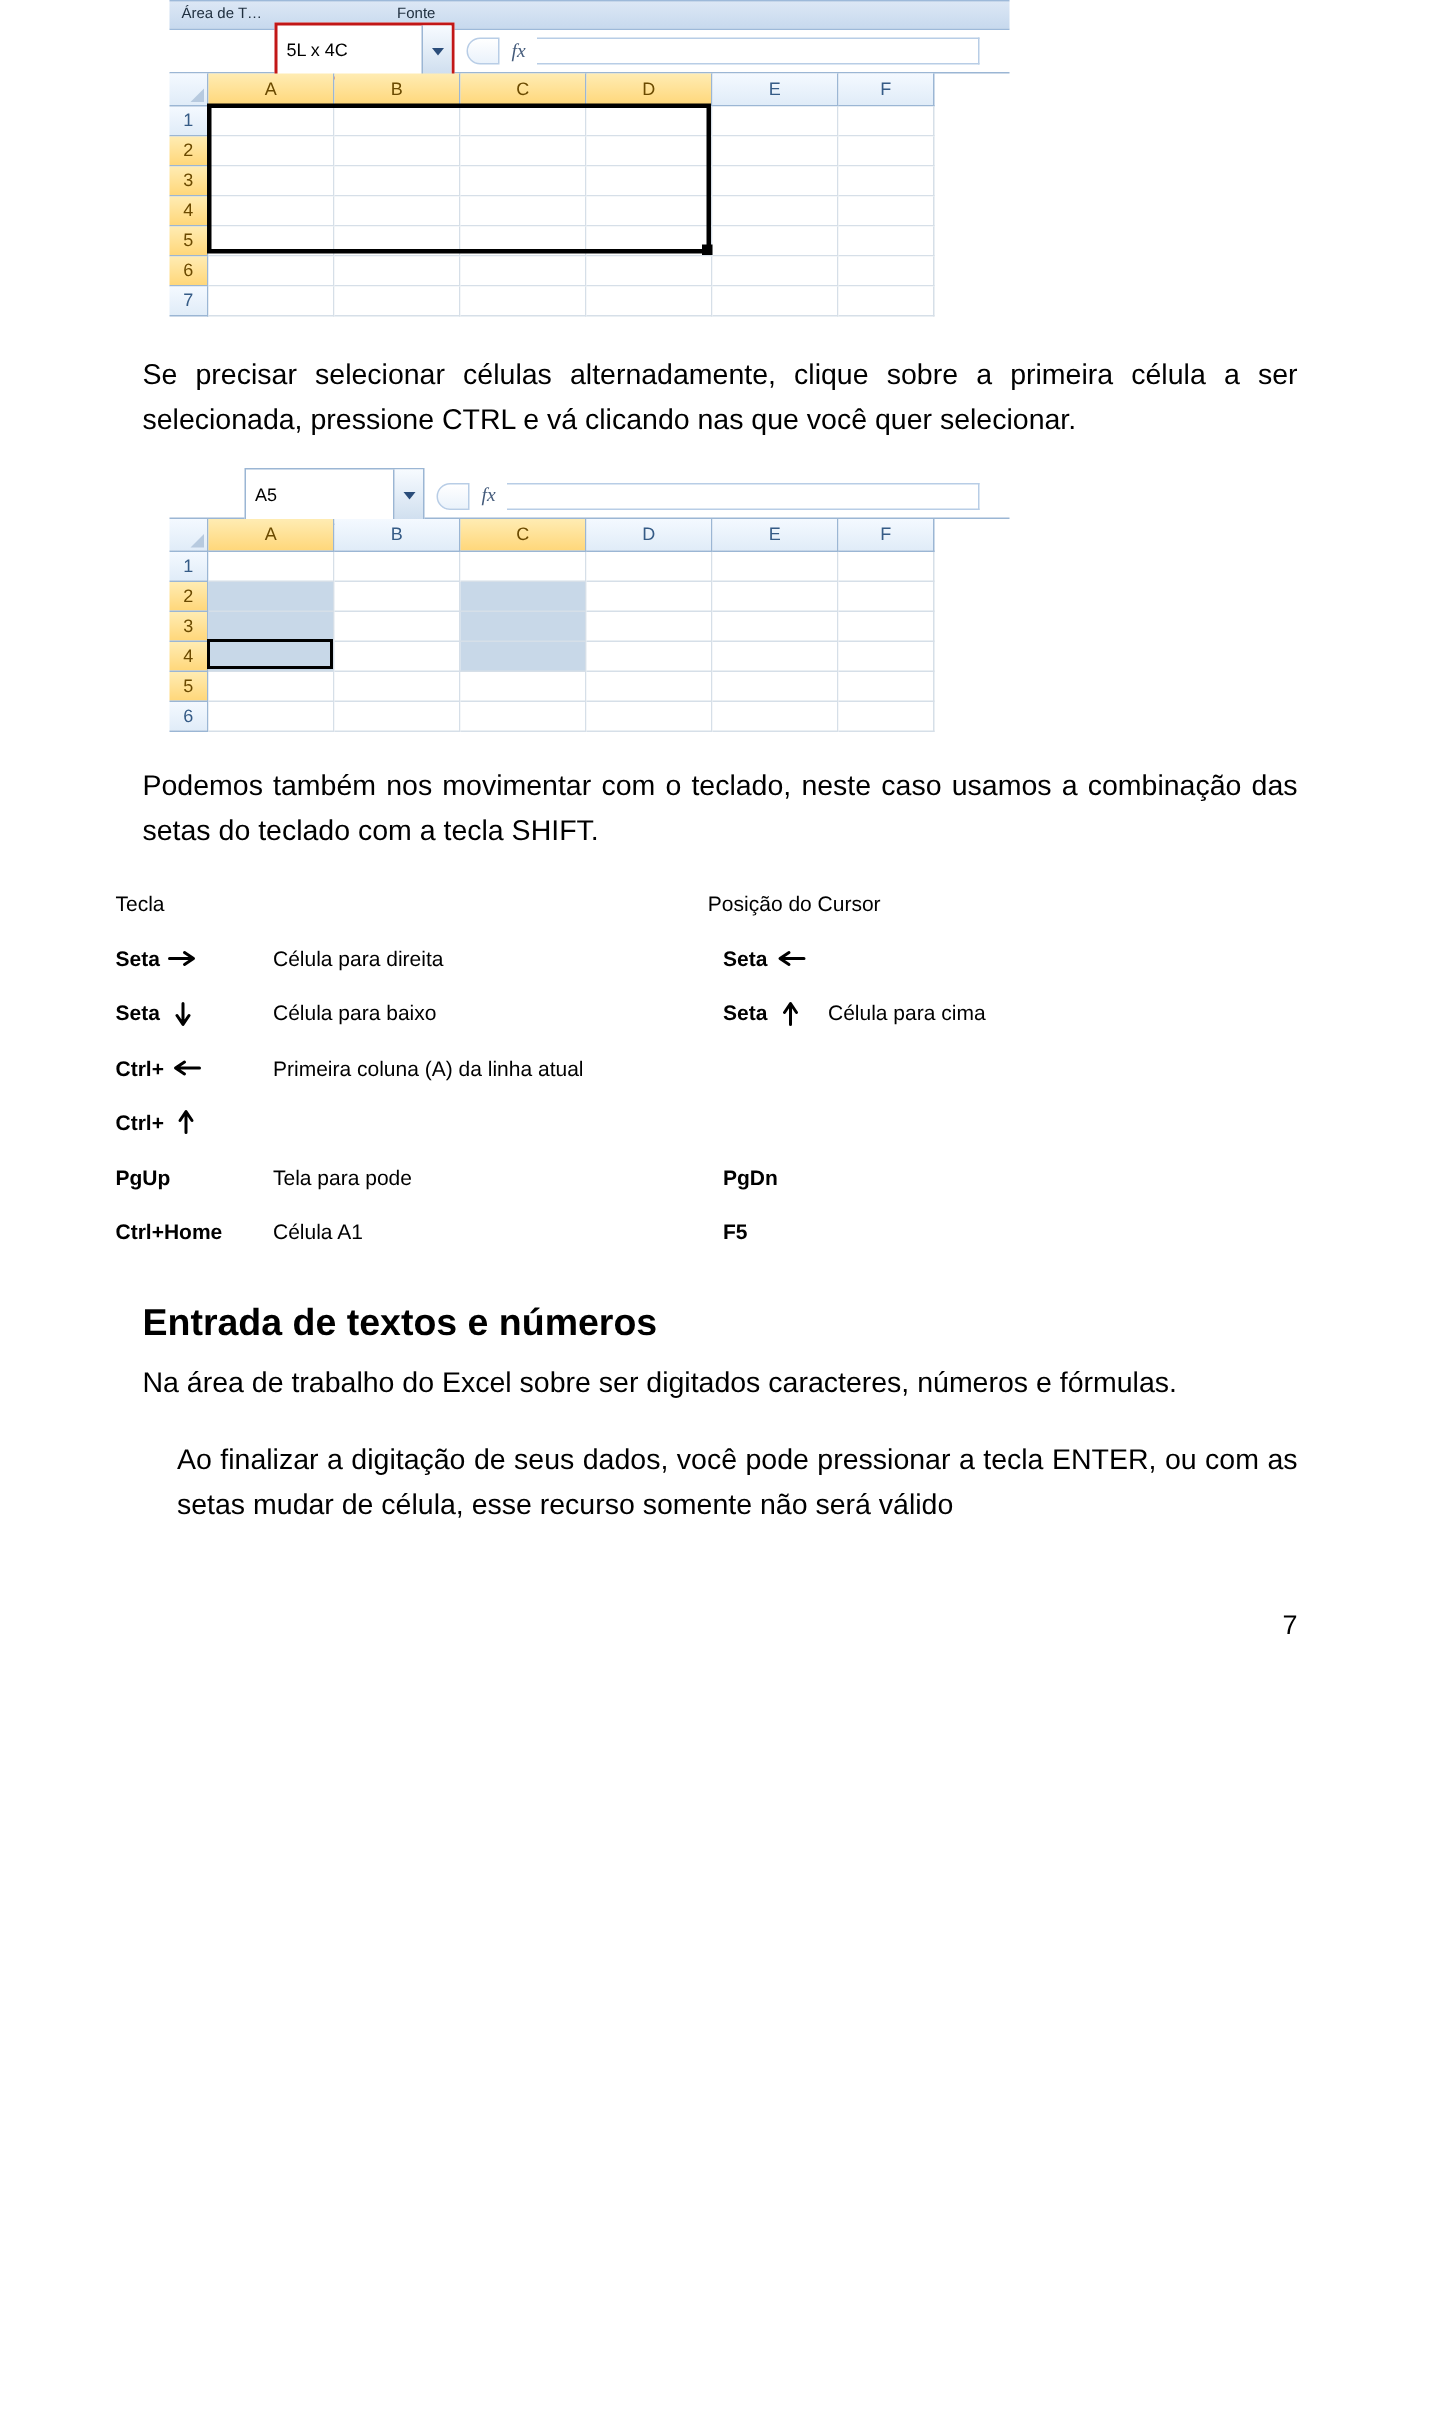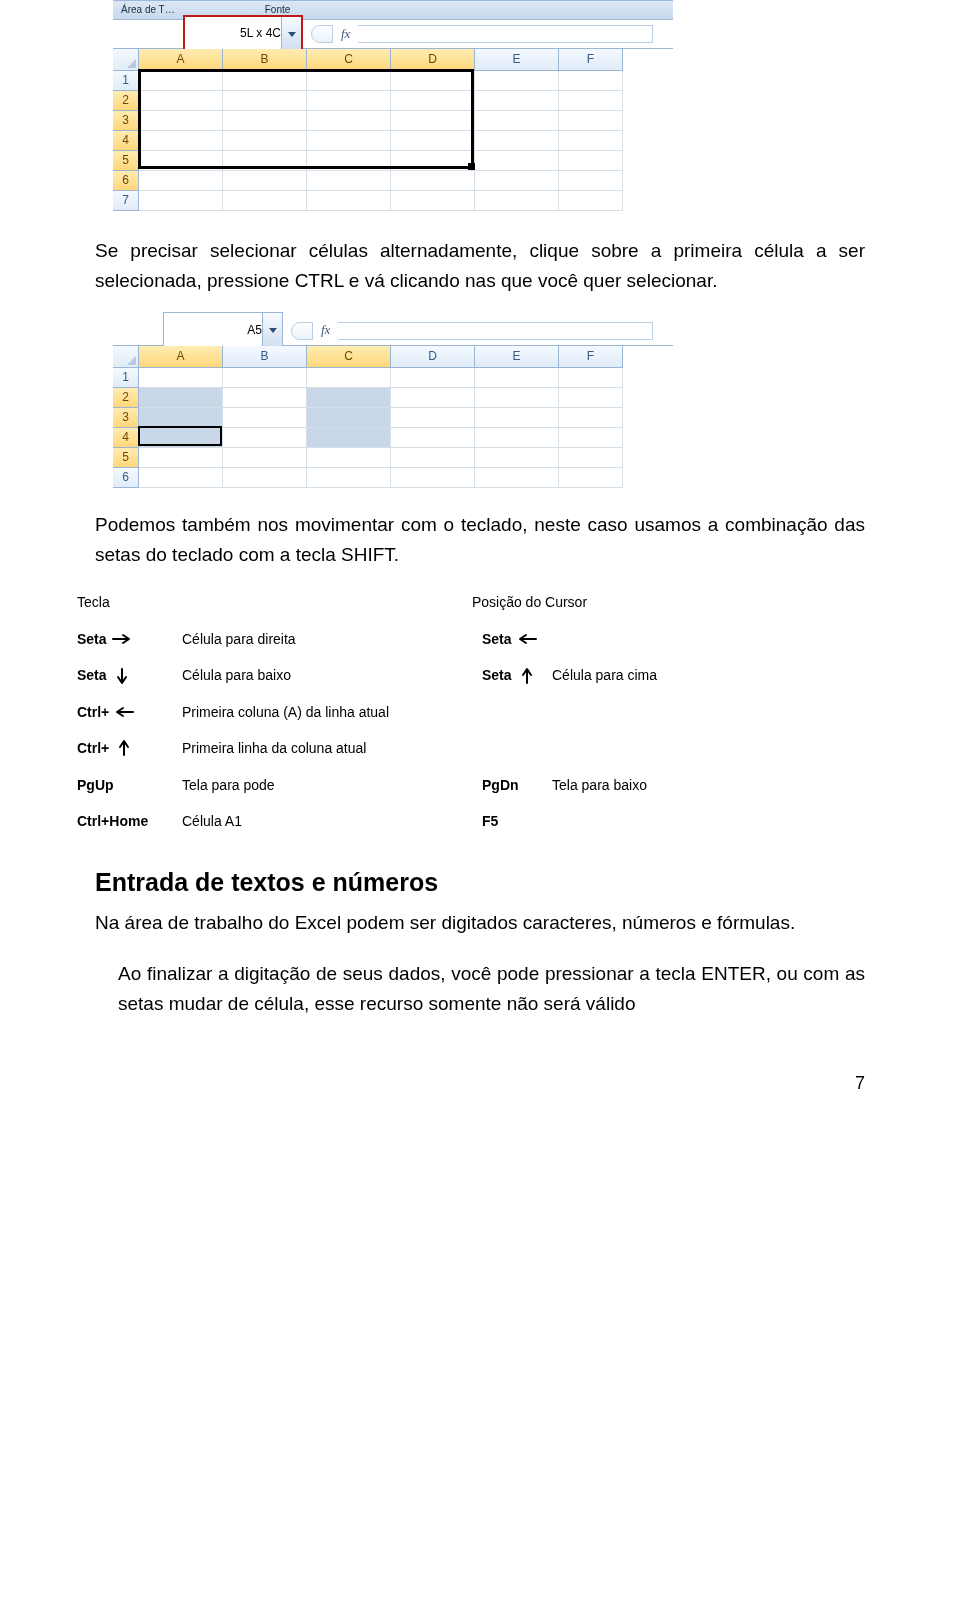--- a/index.html
+++ b/index.html
@@ -40,21 +40,20 @@
     background: #fff;
     padding: 4px 20px 4px 70px;
   }
   .namebox {
     display: flex;
     align-items: center;
     border: 2px solid #c21717;
     height: 38px;
     background: #fff;
     width: 120px;
-    text-align: right;
   }
   .namebox-input {
     flex: 1;
     font-size: 12px;
     padding-left: 6px;
     color: #000;
   }
   .namebox-dd {
     width: 20px;
     height: 100%;
@@ -408,41 +407,39 @@
         </div>
         <div class="desc1">Primeira coluna (A) da linha atual</div>
       </div>
       <div class="kb-row">
         <div class="key">
           <span>Ctrl+</span>
           <svg class="arrow-svg" viewBox="0 0 22 18">
             <path d="M11 16 V4 M7 8 L11 2 L15 8" stroke="#000" stroke-width="2" fill="none" stroke-linecap="round" stroke-linejoin="round"></path>
           </svg>
         </div>
-        <div class="desc1">Primeira linha da coluna atual</div>
       </div>
       <div class="kb-row">
         <div class="key">
           <span>PgUp</span>
         </div>
         <div class="desc1">Tela para pode</div>
         <div class="key2">
           <span>PgDn</span>
         </div>
-        <div class="desc2">Tela para baixo</div>
       </div>
       <div class="kb-row">
         <div class="key">
           <span>Ctrl+Home</span>
         </div>
         <div class="desc1">Célula A1</div>
         <div class="key2">
           <span>F5</span>
         </div>
       </div>
     </div>
 </div>
 
 <div class="section-h">Entrada de textos e números</div>
-<p class="para" style="margin-top:4px;">Na área de trabalho do Excel podem ser digitados caracteres, números e fórmulas.</p>
+<p class="para" style="margin-top:4px;">Na área de trabalho do Excel sobre ser digitados caracteres, números e fórmulas.</p>
 <p class="para" style="margin-top:4px;margin-left:23px;">Ao finalizar a digitação de seus dados, você pode pressionar a tecla ENTER, ou com as setas mudar de célula, esse recurso somente não será válido</p>
 
 <div class="page-num">7</div>
 
 </body></html>

